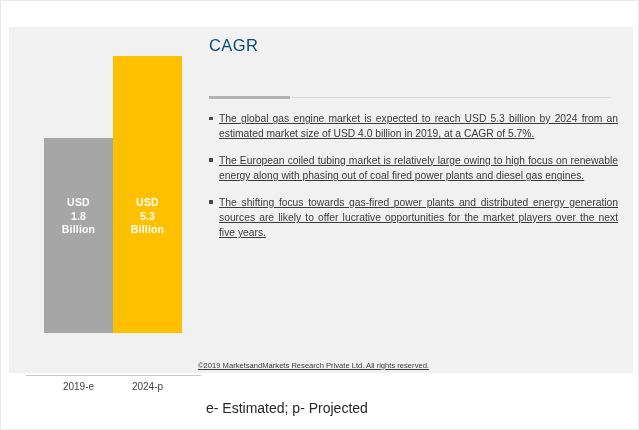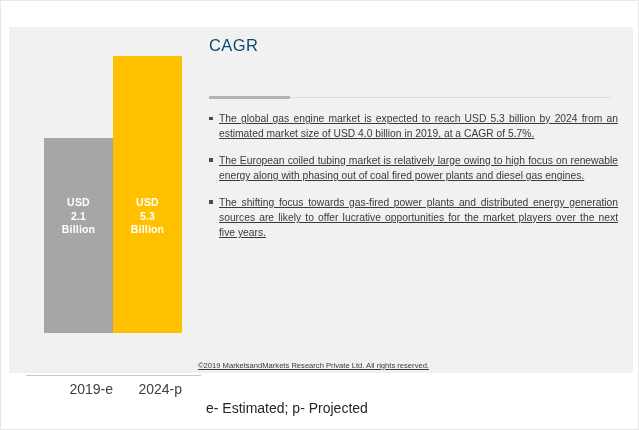--- a/index.html
+++ b/index.html
@@ -87,23 +87,23 @@
     left: 104px;           
     width: 69px;
     height: 277px;         
     background: #ffc000;
   }
   #bar-2024 .bar-label { top: 140px; }
 
   .cat-label {
     position: absolute;
     top: 314px;            
-    font-size: 14px;
+    font-size: 10px;
     color: #404040;
-    text-align: right;
+    text-align: center;
     width: 69px;
   }
   #cat-2019 { left: 35px; }
   #cat-2024 { left: 104px; }
 
   
   #content {
     position: absolute;
     left: 207px; top: 26px;
     width: 410px; height: 346px;
@@ -196,21 +196,21 @@
 <div id="frame">
 
 
   <div id="panel"></div>
 
   <div id="chart">
 
     <div id="bar-2019" class="bar">
       <div class="bar-label">
         <div>USD</div>
-        <div>2.1</div>
+        <div>1.8</div>
         <div>Billion</div>
       </div>
     </div>
 
     <div id="bar-2024" class="bar">
       <div class="bar-label">
         <div>USD</div>
         <div>5.3</div>
         <div>Billion</div>
       </div>

